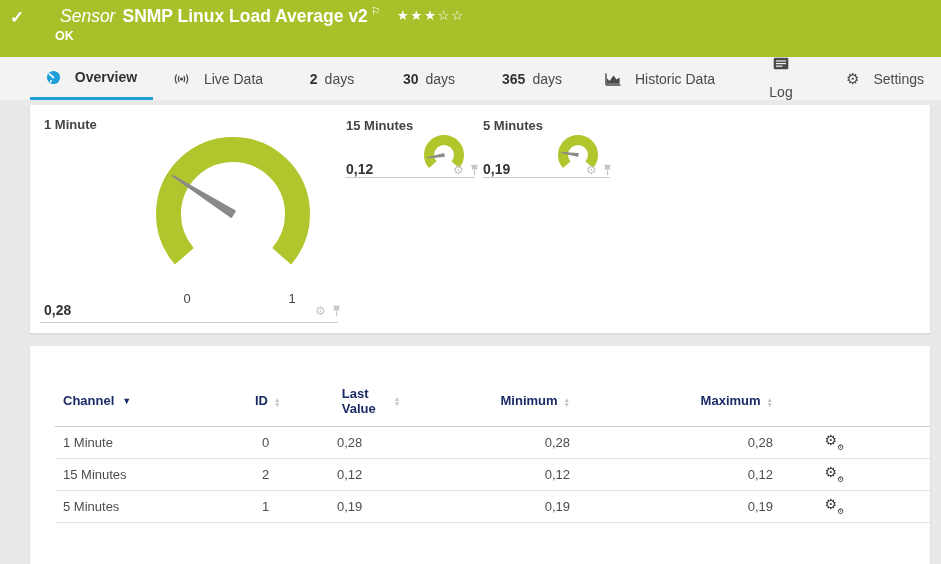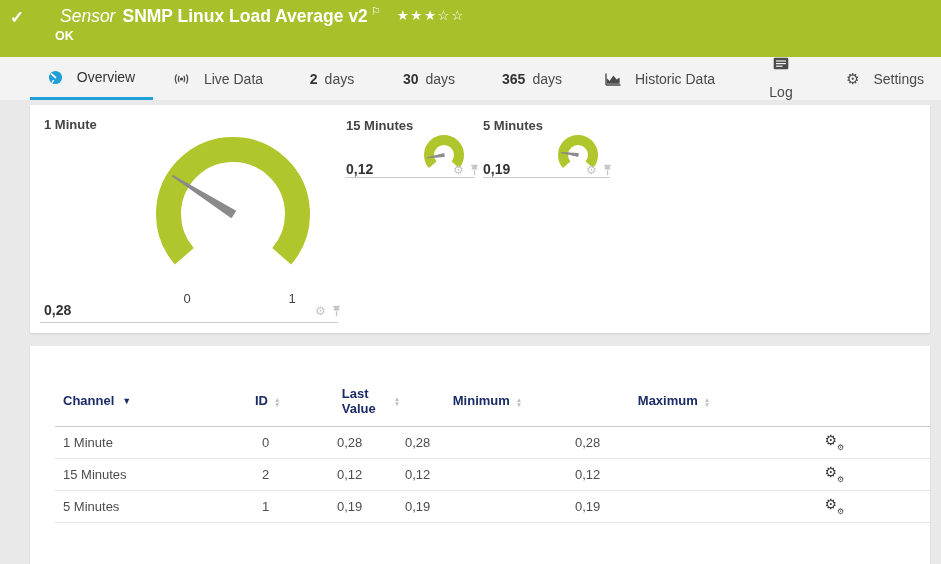--- a/index.html
+++ b/index.html
@@ -15,21 +15,21 @@
   .flag-icon { font-size:11px; vertical-align:7px; margin-left:3px; }
   .stars { margin-left:16px; font-size:13.5px; letter-spacing:1.5px; vertical-align:2px; }
   .status-line { position:absolute; left:55px; top:29px; font-size:12.5px; font-weight:bold; }
 
   
   .tabbar { position:absolute; left:0; top:57px; width:941px; height:43px; background:#f3f3f3; }
   .tab { position:absolute; top:0; height:43px; display:flex; align-items:center; justify-content:center;
          gap:7px; font-size:14px; color:#4a4a4a; cursor:pointer; }
   .tab b { color:#333; }
   .tab.active { border-bottom:3px solid #1e9fd8; color:#333; }
-  .tab:nth-of-type(1){ left:30px;  width:123px; }
+  .tab:nth-of-type(1){ left:30px;  width:123px;font-weight:bold; }
   .tab:nth-of-type(2){ left:168px; width:100px; }
   .tab:nth-of-type(3){ left:297px; width:70px;  }
   .tab:nth-of-type(4){ left:393px; width:72px;  }
   .tab:nth-of-type(5){ left:493px; width:78px;  }
   .tab:nth-of-type(6){ left:603px; width:114px; }
   .tab:nth-of-type(7){ left:750px; width:62px;flex-direction:column;  }
   .tab:nth-of-type(8){ left:845px; width:80px;  }
   .tab svg { display:block; }
   .gear-glyph { font-size:15px; color:#4a4a4a; line-height:1; }
 
@@ -45,21 +45,21 @@
   .tile-rule { position:absolute; height:1px; background:#ccc; }
   .axis-label { position:absolute; width:20px; text-align:center; font-size:13px; color:#444; }
   .gauge-svg { position:absolute; }
 
   
   .chan-table { margin:30px 0 0 25px; width:875px; border-collapse:collapse; table-layout:fixed; font-size:13px; }
   .chan-table col.c1{width:200px}.chan-table col.c2{width:60px}.chan-table col.c3{width:90px}
   .chan-table col.c4{width:170px}.chan-table col.c5{width:200px}.chan-table col.c6{width:155px}
   .chan-table th { color:#1b2b66; font-weight:bold; height:50px; vertical-align:middle; border-bottom:1px solid #ccc; }
   .chan-table td { color:#4d4d4d; height:32px; border-bottom:1px solid #e3e3e3; }
-  .al { text-align:left; } .ar { } .ac { text-align:center; }
+  .al { text-align:left; } .ar { text-align:right; } .ac { text-align:center; }
   .pl8 { padding-left:8px; } .pl7 { padding-left:7px; } .pl22 { padding-left:22px; }
   .pr5 { padding-right:5px; } .pr2 { padding-right:2px; }
   .sortstack { display:inline-flex; flex-direction:column; margin-left:6px; vertical-align:middle;
                font-size:6.5px; line-height:5px; color:#c0c0c0; font-style:normal; }
   .sort-active { color:#1b2b66; font-size:9px; margin-left:8px; vertical-align:1px; }
   .lastv-head { display:inline-block; width:46px; text-align:left; vertical-align:middle; }
   .gear-duo { position:relative; width:22px; height:18px; margin-left:62px; cursor:pointer; }
   .gear-duo .g-big { position:absolute; right:0; top:-3px; font-size:14px; color:#3d3d3d; }
   .gear-duo .g-small { position:absolute; left:0; bottom:-2px; font-size:8px; color:#3d3d3d; }
 </style>

